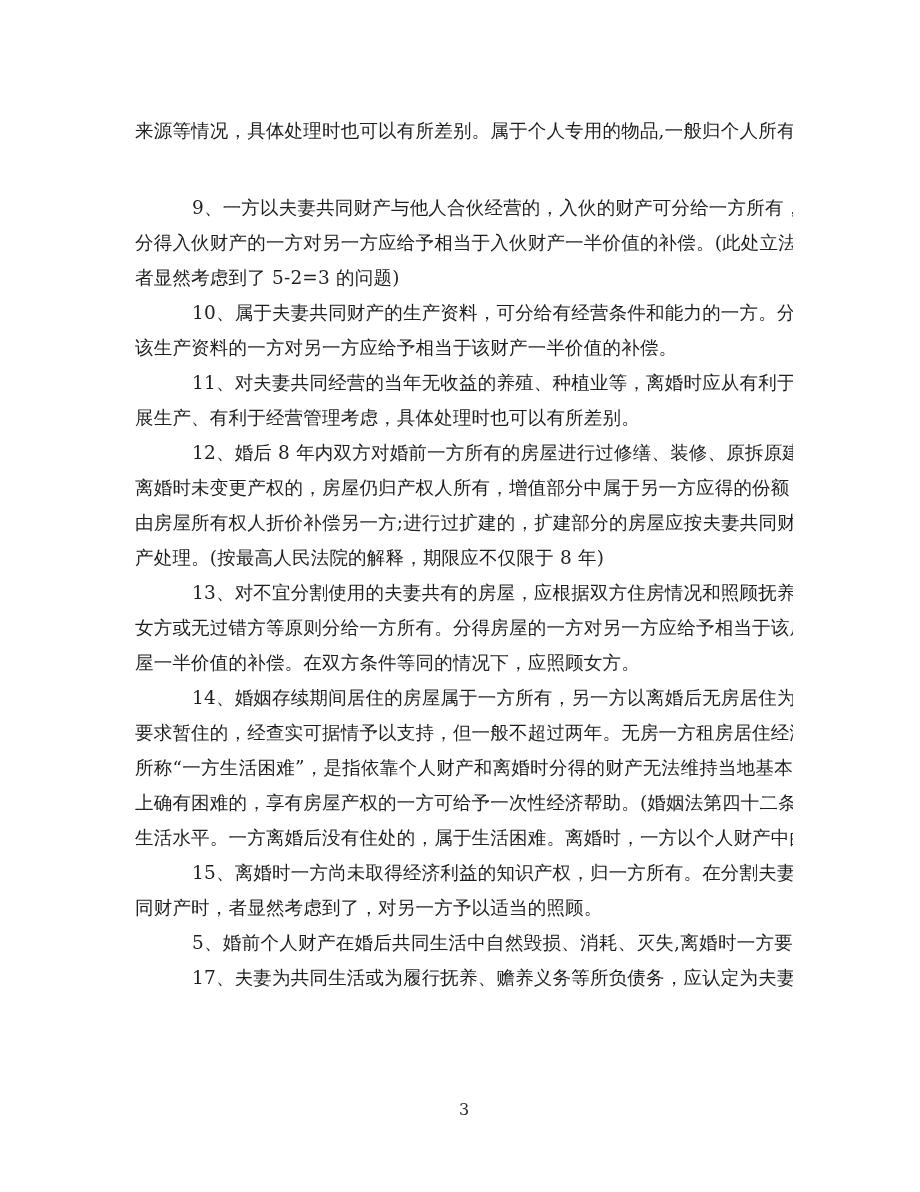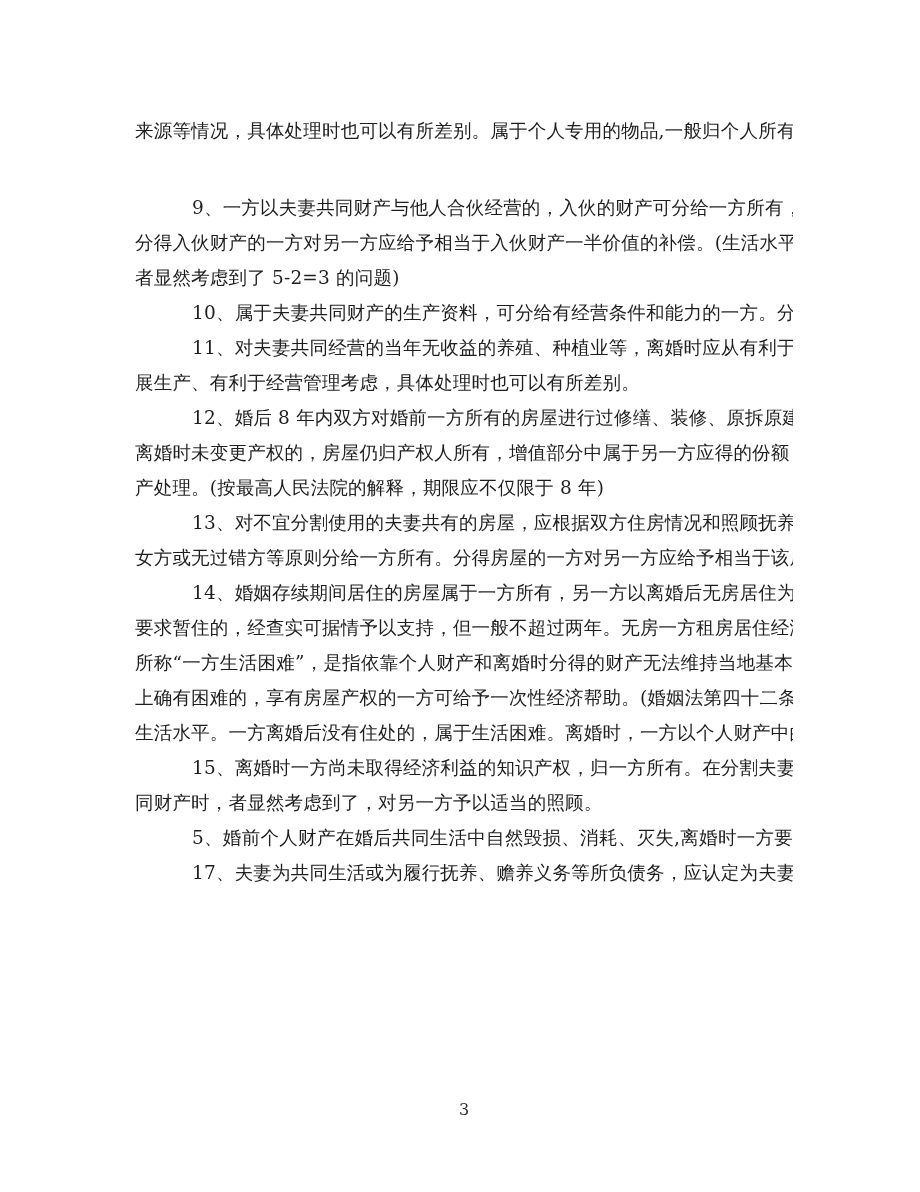--- a/index.html
+++ b/index.html
@@ -59,30 +59,33 @@
   }
 </style>
 </head>
 <body>
 
 <div class="page">
   <div class="text-col">
       <div class="line last">来源等情况，具体处理时也可以有所差别。属于个人专用的物品,一般归个人所有。</div>
       <div class="gap" style="height: 42px;"></div>
       <div class="line indent">9、一方以夫妻共同财产与他人合伙经营的，入伙的财产可分给一方所有，</div>
-      <div class="line">分得入伙财产的一方对另一方应给予相当于入伙财产一半价值的补偿。(生活水平</div>
+      <div class="line">分得入伙财产的一方对另一方应给予相当于入伙财产一半价值的补偿。(此处立法</div>
       <div class="line last">者显然考虑到了 5-2=3 的问题)</div>
       <div class="line indent">10、属于夫妻共同财产的生产资料，可分给有经营条件和能力的一方。分得</div>
+      <div class="line last">该生产资料的一方对另一方应给予相当于该财产一半价值的补偿。</div>
       <div class="line indent">11、对夫妻共同经营的当年无收益的养殖、种植业等，离婚时应从有利于发</div>
       <div class="line last">展生产、有利于经营管理考虑，具体处理时也可以有所差别。</div>
       <div class="line indent">12、婚后 8 年内双方对婚前一方所有的房屋进行过修缮、装修、原拆原建，</div>
       <div class="line">离婚时未变更产权的，房屋仍归产权人所有，增值部分中属于另一方应得的份额，</div>
+      <div class="line">由房屋所有权人折价补偿另一方;进行过扩建的，扩建部分的房屋应按夫妻共同财</div>
       <div class="line last">产处理。(按最高人民法院的解释，期限应不仅限于 8 年)</div>
       <div class="line indent">13、对不宜分割使用的夫妻共有的房屋，应根据双方住房情况和照顾抚养子</div>
       <div class="line">女方或无过错方等原则分给一方所有。分得房屋的一方对另一方应给予相当于该房</div>
+      <div class="line last">屋一半价值的补偿。在双方条件等同的情况下，应照顾女方。</div>
       <div class="line indent">14、婚姻存续期间居住的房屋属于一方所有，另一方以离婚后无房居住为由，</div>
       <div class="line">要求暂住的，经查实可据情予以支持，但一般不超过两年。无房一方租房居住经济</div>
       <div class="line">所称“一方生活困难”，是指依靠个人财产和离婚时分得的财产无法维持当地基本</div>
       <div class="line">上确有困难的，享有房屋产权的一方可给予一次性经济帮助。(婚姻法第四十二条</div>
       <div class="line">生活水平。一方离婚后没有住处的，属于生活困难。离婚时，一方以个人财产中的</div>
       <div class="line indent">15、离婚时一方尚未取得经济利益的知识产权，归一方所有。在分割夫妻共</div>
       <div class="line last">同财产时，者显然考虑到了，对另一方予以适当的照顾。</div>
       <div class="line indent">5、婚前个人财产在婚后共同生活中自然毁损、消耗、灭失,离婚时一方要</div>
       <div class="line indent last">17、夫妻为共同生活或为履行抚养、赡养义务等所负债务，应认定为夫妻共</div>
     </div>

